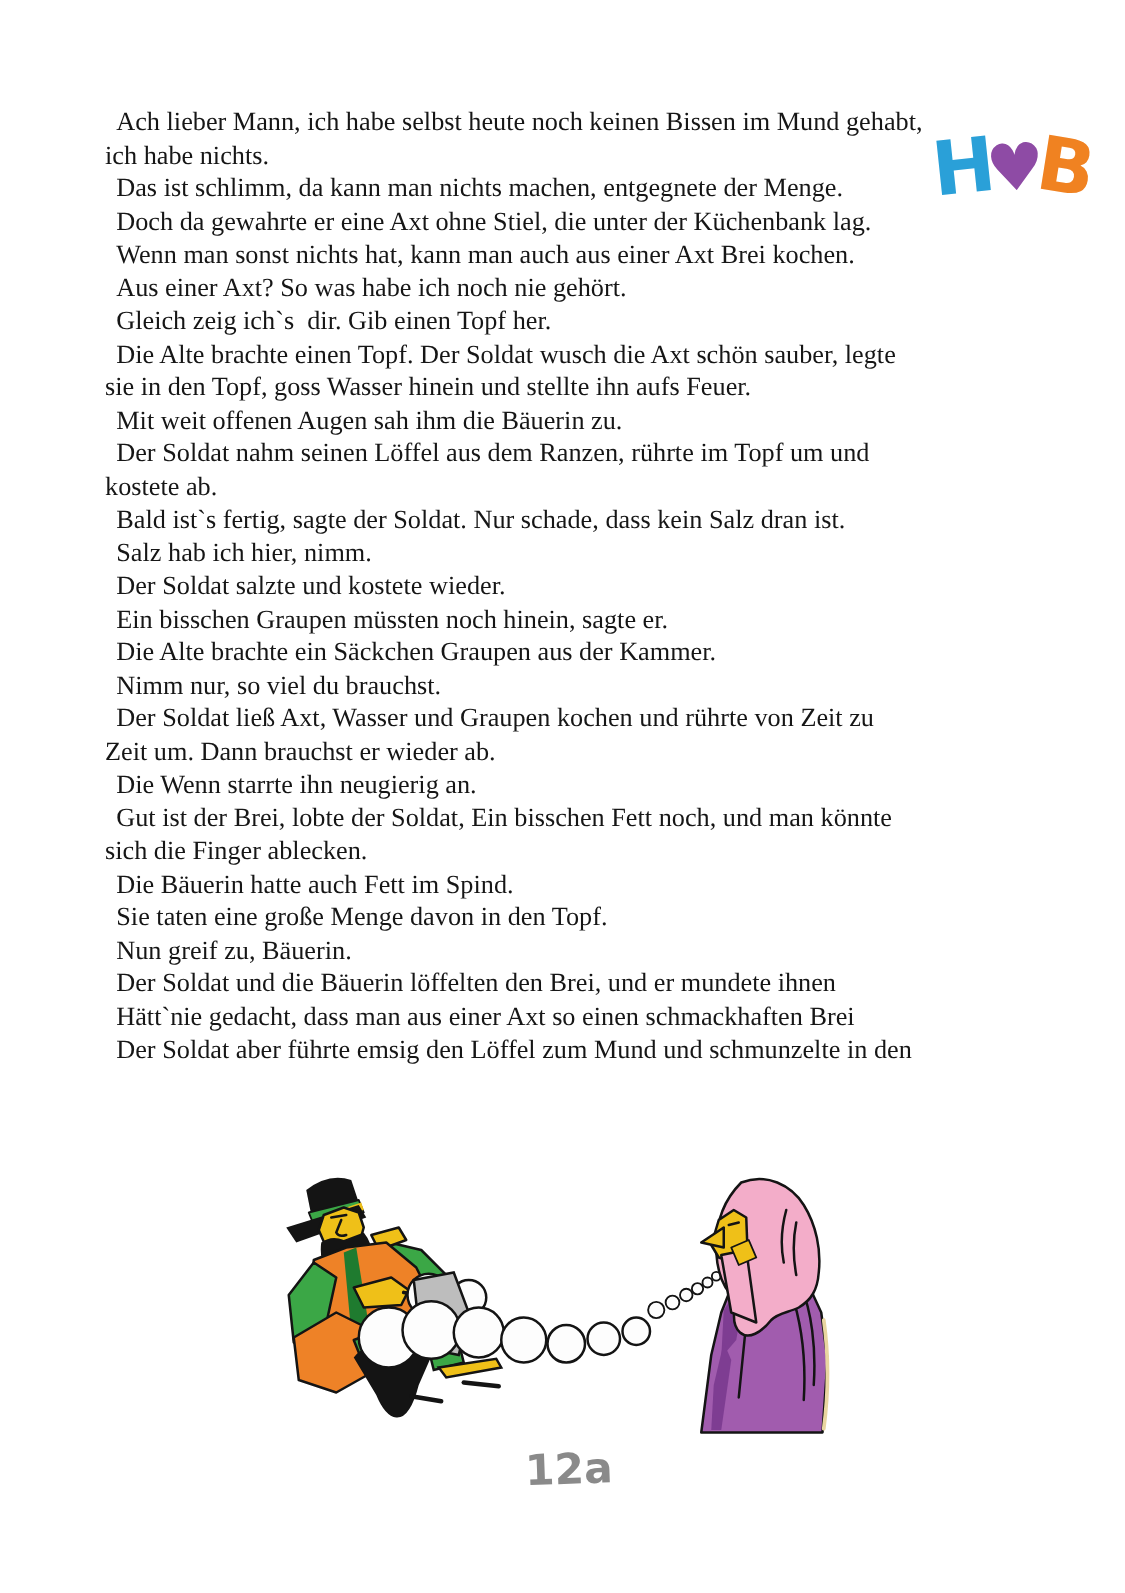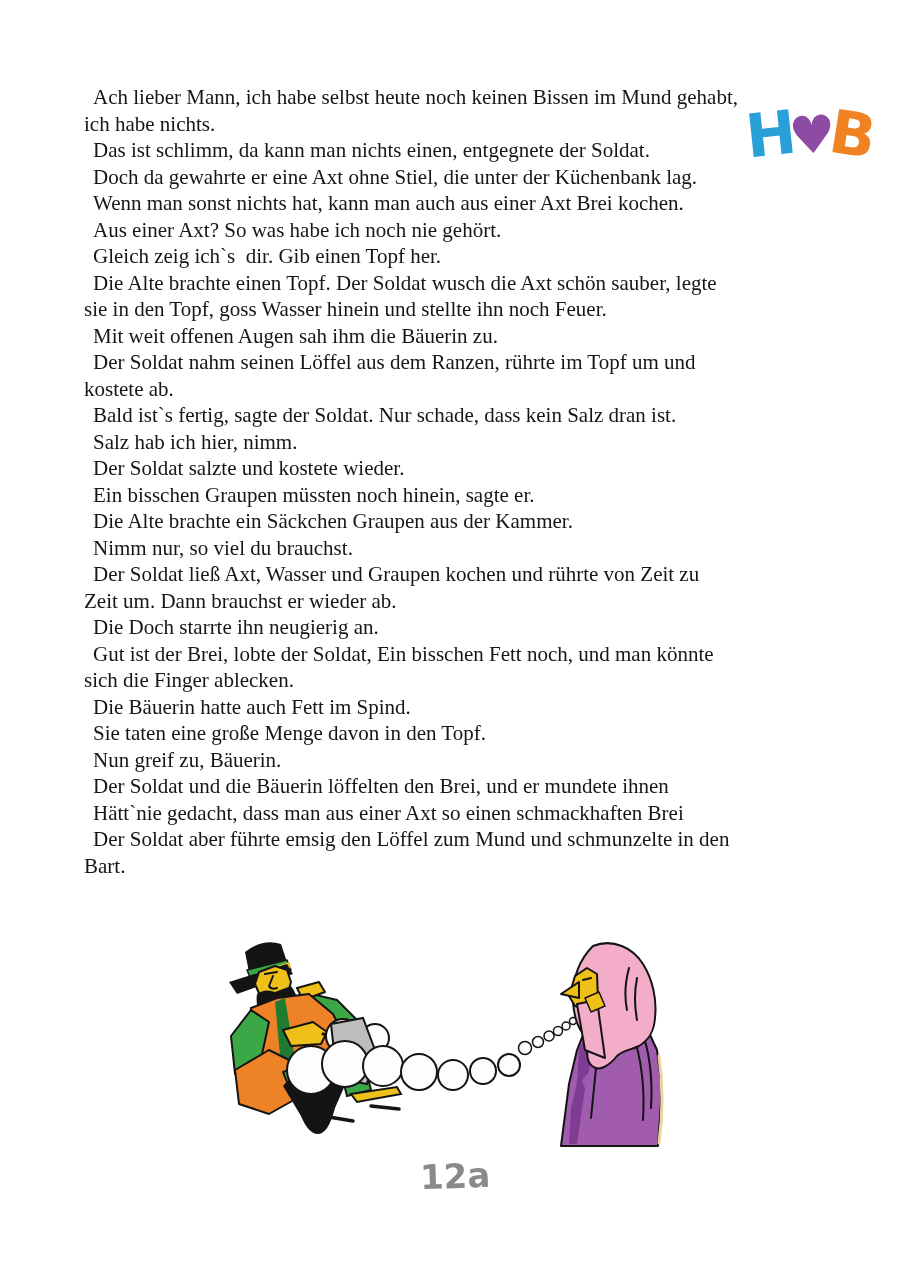--- a/index.html
+++ b/index.html
@@ -43,48 +43,47 @@
     color:#8a8a8a;
     user-select:none;
   }
 </style>
 </head>
 <body style="background: rgb(255, 255, 255);">
 
 <div class="story" style="color: rgb(22, 22, 22);">
     <div class="line indent">Ach lieber Mann, ich habe selbst heute noch keinen Bissen im Mund gehabt,</div>
     <div class="line">ich habe nichts.</div>
-    <div class="line indent">Das ist schlimm, da kann man nichts einen, entgegnete der Soldat.</div>
+    <div class="line indent">Das ist schlimm, da kann man nichts machen, entgegnete der Menge.</div>
     <div class="line indent">Doch da gewahrte er eine Axt ohne Stiel, die unter der Küchenbank lag.</div>
     <div class="line indent">Wenn man sonst nichts hat, kann man auch aus einer Axt Brei kochen.</div>
     <div class="line indent">Aus einer Axt? So was habe ich noch nie gehört.</div>
     <div class="line indent">Gleich zeig ich`s  dir. Gib einen Topf her.</div>
     <div class="line indent">Die Alte brachte einen Topf. Der Soldat wusch die Axt schön sauber, legte</div>
-    <div class="line">sie in den Topf, goss Wasser hinein und stellte ihn noch Feuer.</div>
+    <div class="line">sie in den Topf, goss Wasser hinein und stellte ihn aufs Feuer.</div>
     <div class="line indent">Mit weit offenen Augen sah ihm die Bäuerin zu.</div>
     <div class="line indent">Der Soldat nahm seinen Löffel aus dem Ranzen, rührte im Topf um und</div>
     <div class="line">kostete ab.</div>
     <div class="line indent">Bald ist`s fertig, sagte der Soldat. Nur schade, dass kein Salz dran ist.</div>
     <div class="line indent">Salz hab ich hier, nimm.</div>
     <div class="line indent">Der Soldat salzte und kostete wieder.</div>
     <div class="line indent">Ein bisschen Graupen müssten noch hinein, sagte er.</div>
     <div class="line indent">Die Alte brachte ein Säckchen Graupen aus der Kammer.</div>
     <div class="line indent">Nimm nur, so viel du brauchst.</div>
     <div class="line indent">Der Soldat ließ Axt, Wasser und Graupen kochen und rührte von Zeit zu</div>
     <div class="line">Zeit um. Dann brauchst er wieder ab.</div>
-    <div class="line indent">Die Doch starrte ihn neugierig an.</div>
+    <div class="line indent">Die Wenn starrte ihn neugierig an.</div>
     <div class="line indent">Gut ist der Brei, lobte der Soldat, Ein bisschen Fett noch, und man könnte</div>
     <div class="line">sich die Finger ablecken.</div>
     <div class="line indent">Die Bäuerin hatte auch Fett im Spind.</div>
     <div class="line indent">Sie taten eine große Menge davon in den Topf.</div>
     <div class="line indent">Nun greif zu, Bäuerin.</div>
     <div class="line indent">Der Soldat und die Bäuerin löffelten den Brei, und er mundete ihnen</div>
     <div class="line indent">Hätt`nie gedacht, dass man aus einer Axt so einen schmackhaften Brei</div>
     <div class="line indent">Der Soldat aber führte emsig den Löffel zum Mund und schmunzelte in den</div>
-    <div class="line">Bart.</div>
   </div>
 
 <div class="logo">
     <span class="logo-letter logo-letter-0" style="color: rgb(42, 160, 216); transform: rotate(-6deg);">H</span>
     <span class="logo-letter logo-letter-1" style="color: rgb(142, 75, 165); transform: rotate(-4deg);">♥</span>
     <span class="logo-letter logo-letter-2" style="color: rgb(240, 130, 33); transform: rotate(9deg);">B</span>
   </div>
 
 <svg class="illustration" viewBox="0 0 460 225" xmlns="http://www.w3.org/2000/svg">
 

